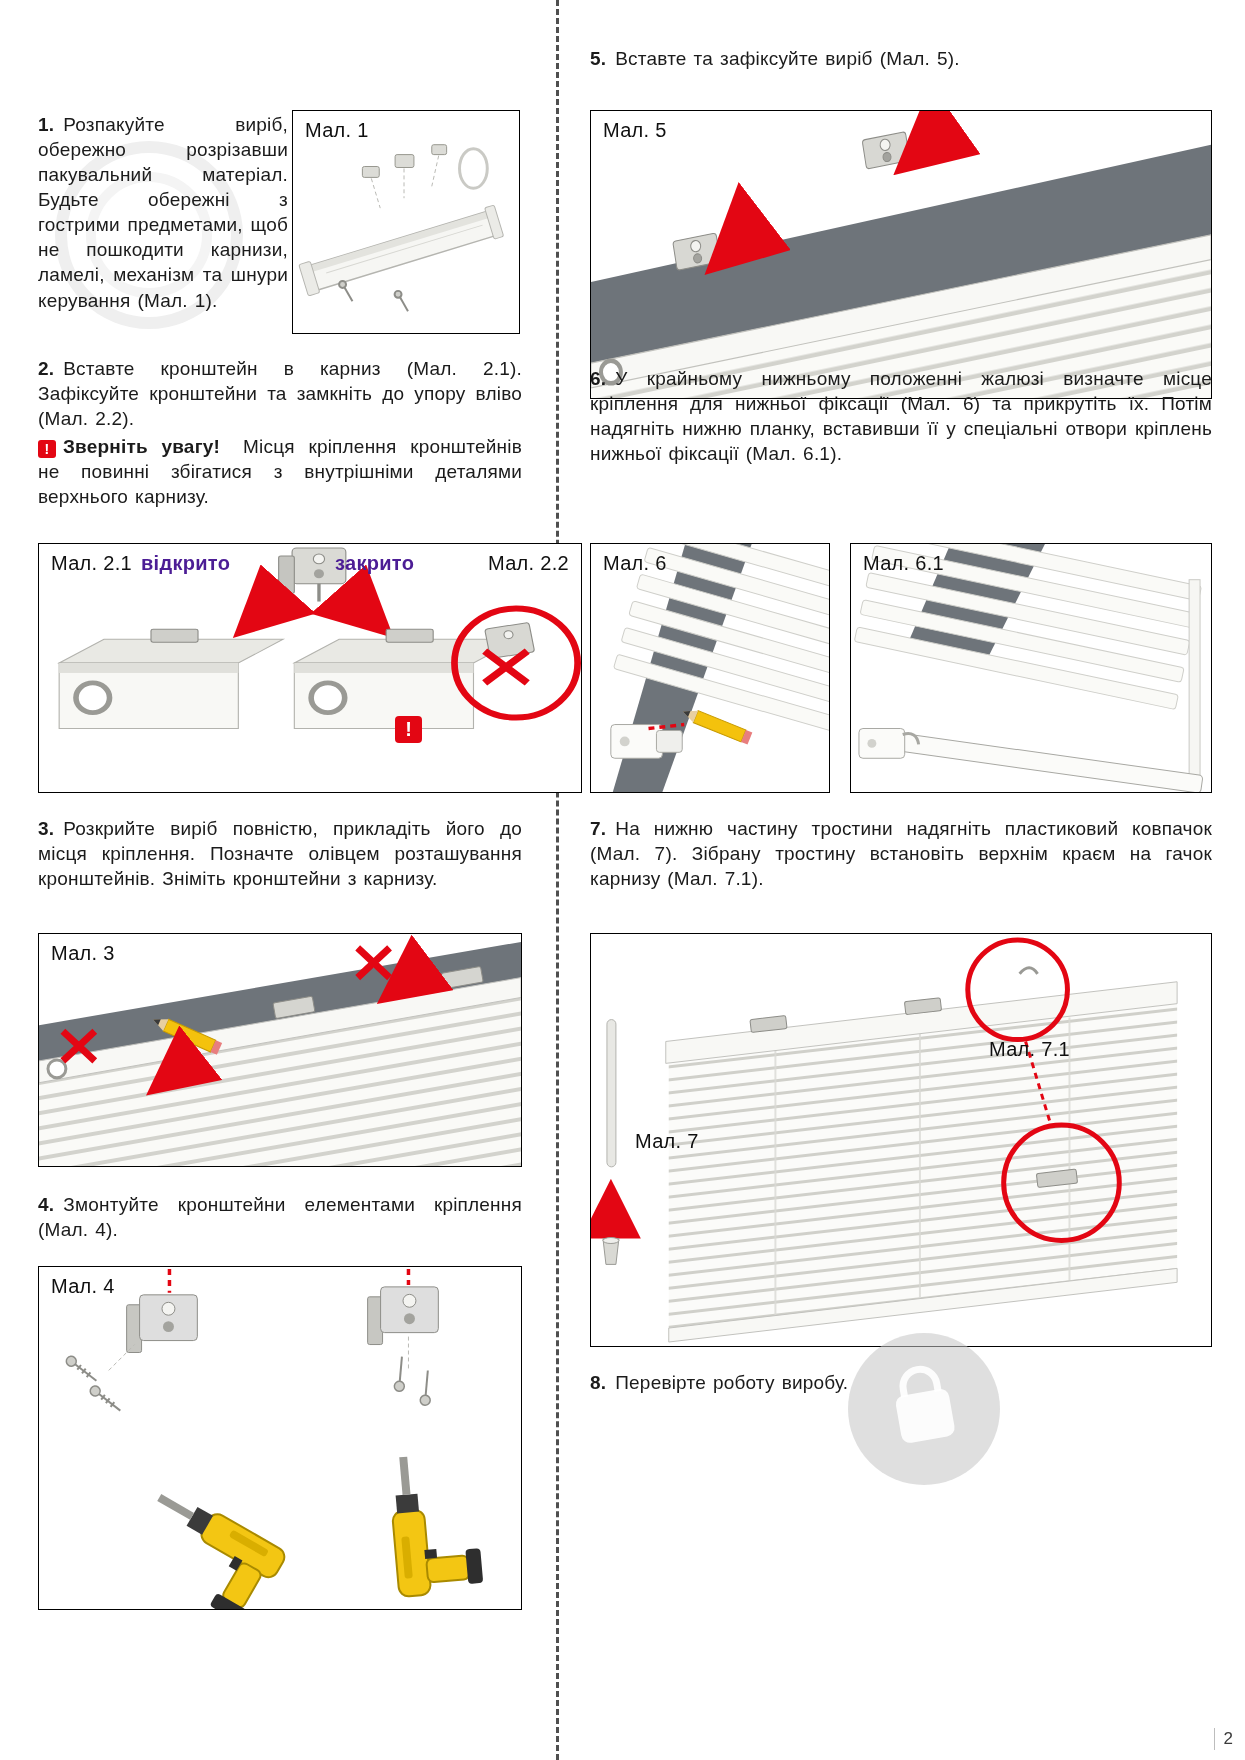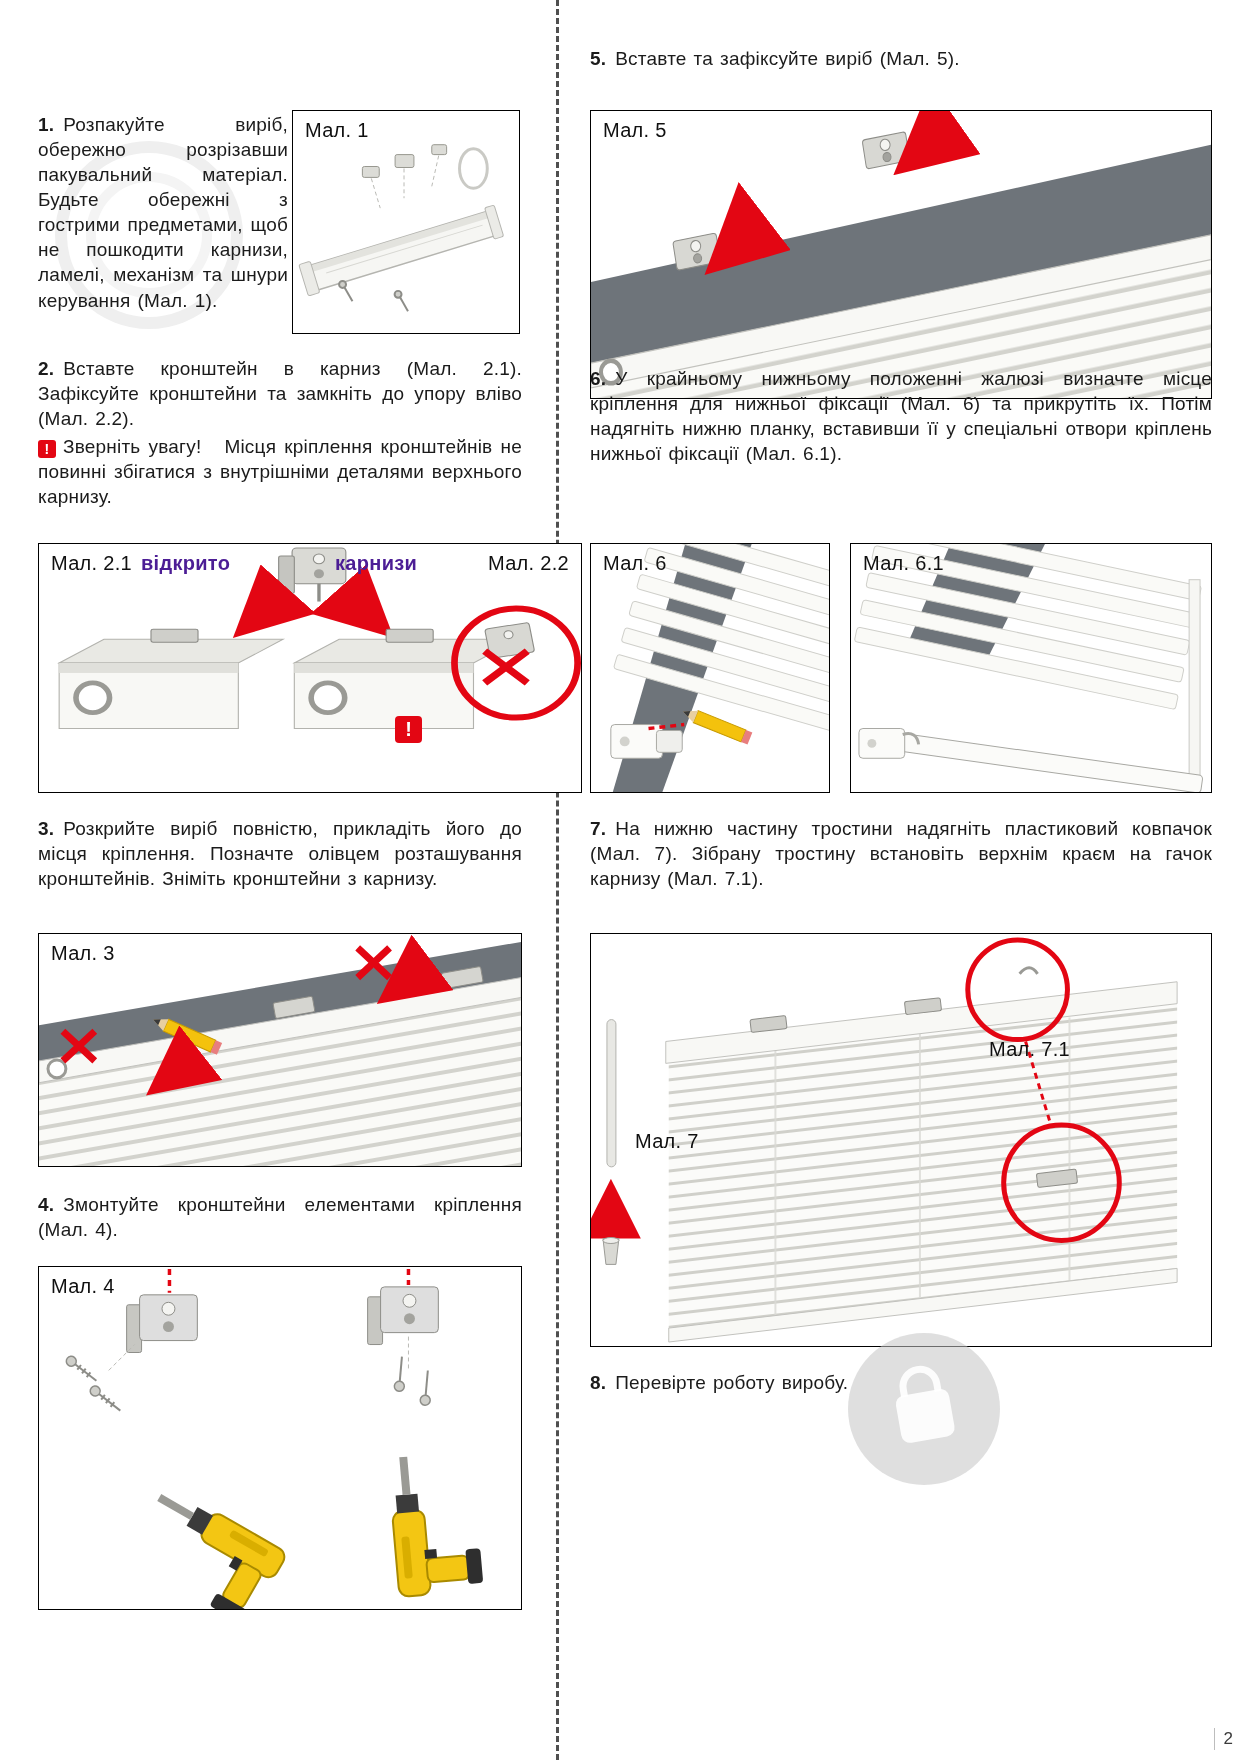--- a/index.html
+++ b/index.html
@@ -4,21 +4,21 @@
 <style>
   *{margin:0;padding:0;box-sizing:border-box}
   html,body{background:#ffffff}
   .page{position:relative;width:1245px;height:1760px;background:#fff;
         font-family:"Liberation Sans",sans-serif;color:#1b1b1b;overflow:hidden}
   .abs{position:absolute}
   .title{font-size:33px;font-weight:bold;letter-spacing:-0.5px;white-space:nowrap;color:#000;z-index:2}
   .step{position:absolute;z-index:2}
   .body-text{font-size:19px;line-height:1.32;text-align:justify;letter-spacing:.2px;word-spacing:1.5px}
   .body-text .num{font-weight:bold;margin-right:9px}
-  .bold{font-weight:normal;margin-right:23px}
+  .bold{font-weight:bold;margin-right:23px}
   .figure{position:absolute;border:1px solid #000000;background:#fff;z-index:1}
   .figure svg{position:absolute;left:0;top:0;width:100%;height:100%;display:block}
   .figlabel{position:absolute;font-size:20px;letter-spacing:.3px;color:#101010;z-index:3}
   .figlabel.red{color:#4c1d95;font-weight:bold}
   .warnicon{display:inline-block;width:18px;height:18px;border-radius:3px;background:#e30613;color:#fff;
             font-size:14px;font-weight:bold;line-height:18px;text-align:center;margin-right:7px;vertical-align:-1px}
   .warnbadge{position:absolute;width:27px;height:27px;border-radius:4px;background:#e30613;color:#fff;
              font-size:20px;font-weight:bold;line-height:27px;text-align:center;z-index:3}
   .divider{position:absolute;left:556px;top:0;height:100%;width:0;border-left:3px dashed #4f4f4f;z-index:0}
   .pagenum{display:flex;align-items:center;gap:9px;font-size:17px;color:#3a3a3a;z-index:4}
@@ -114,21 +114,21 @@
         <circle cx="426" cy="120" r="55" fill="none" stroke="#e30613" stroke-width="6"></circle>
         <g transform="translate(398,86) rotate(-10)">
           <rect x="0" y="0" width="40" height="30" rx="3" fill="#d8d8d3" stroke="#8d8d88"></rect>
           <circle cx="20" cy="9" r="4" fill="#f2f2ef" stroke="#8d8d88"></circle>
         </g>
         <path d="M398 140 L436 108 M398 108 L436 140" stroke="#e30613" stroke-width="7" fill="none"></path>
       </g>
     </svg>
     <span class="figlabel" style="left:12px;top:8px">Мал. 2.1</span>
     <span class="figlabel red" style="left:102px;top:8px">відкрито</span>
-    <span class="figlabel red" style="left:296px;top:8px">карнизи</span>
+    <span class="figlabel red" style="left:296px;top:8px">закрито</span>
     <span class="figlabel" style="right:12px;top:8px">Мал. 2.2</span>
     <span class="warnbadge" style="left:356px;top:172px">!</span>
   </div>
 
   <div class="step body-text" style="left:38px;top:816px;width:484px">
     <span class="num">3.</span><span>Розкрийте виріб повністю, прикладіть його до місця кріплення. Позначте олівцем розташування кронштейнів. Зніміть кронштейни з карнизу.</span>
   </div>
 
   <div class="figure" style="left:38px;top:933px;width:484px;height:234px">
     <svg viewBox="0 0 484 234" preserveAspectRatio="none">

